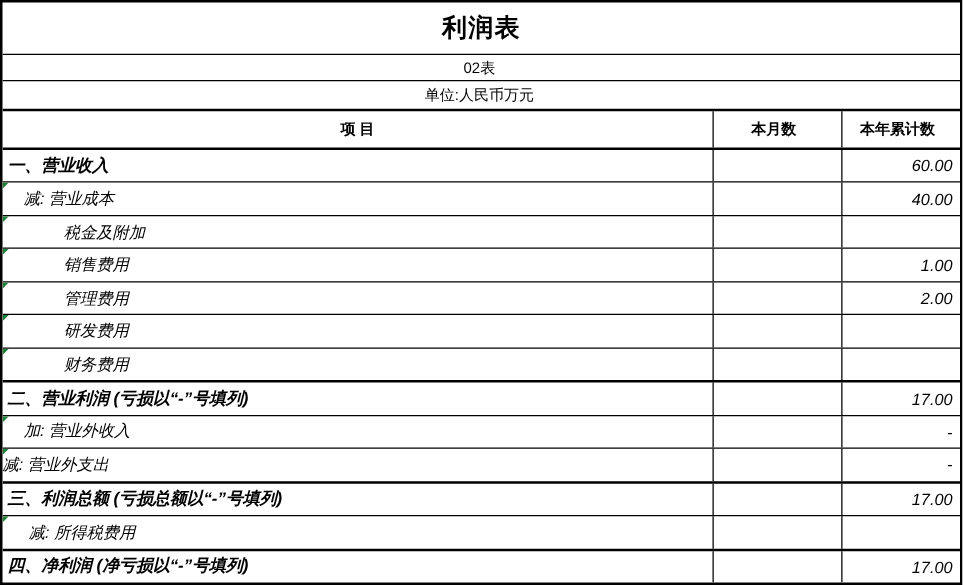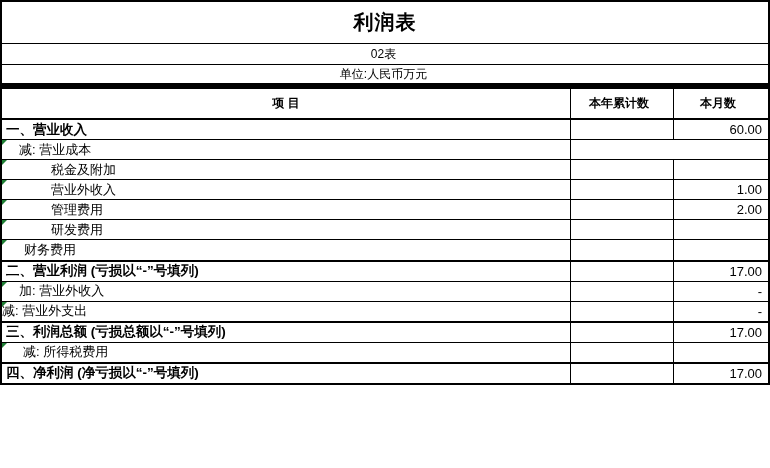--- a/index.html
+++ b/index.html
@@ -4,21 +4,21 @@
 <style>
   * { margin: 0; padding: 0; box-sizing: border-box; }
   html, body { background: #ffffff; }
   body {
     font-family: "Liberation Sans", sans-serif;
     color: #000;
   }
   .sheet {
     position: relative;
     width: 770px;
-    height: 385px;
+    height: 468px;
     background: #fff;
     border: 2px solid #000;
     display: flex;
     flex-direction: column;
     overflow: hidden;
   }
   .title-row {
     height: 42px;
     border-bottom: 1px solid #000;
     display: flex;
@@ -30,37 +30,38 @@
     letter-spacing: 1px;
   }
   .meta-row {
     display: flex;
     align-items: center;
     justify-content: center;
     font-size: 12px;
     padding-right: 3px;
   }
   .meta-row.no1 { height: 21px; border-bottom: 1px solid #000; }
-  .meta-row.no2 { height: 24px; border-bottom: 6px solid #000000; }
+  .meta-row.no2 { height: 24px; border-bottom: 2px solid #000000; }
   .grid-row {
     display: grid;
     grid-template-columns: 1fr 103px 95px;
   }
   .header-row { height: 29px; }
   .header-row .cell {
     display: flex;
     align-items: center;
     justify-content: center;
     font-size: 12px;
     font-weight: bold;
   }
   .body {
     flex: 1;
     display: flex;
     flex-direction: column;
+    font-style: italic;
   }
   .row {
     flex: 1;
     display: grid;
     grid-template-columns: 1fr 103px 95px;
     border-top: 1px solid #000;
   }
   .row.section { border-top-width: 2px; }
   .cell { position: relative; display: flex; align-items: center; overflow: hidden; }
   .c-month, .c-ytd {
@@ -93,69 +94,70 @@
   <div class="meta-row no1">
     <span>02表</span>
   </div>
 
   <div class="meta-row no2">
     <span>单位:人民币万元</span>
   </div>
 
   <div class="grid-row header-row">
     <div class="cell">项 目</div>
+    <div class="cell c-month">本月数</div>
     <div class="cell c-ytd">本年累计数</div>
-    <div class="cell c-month">本月数</div>
   </div>
 
   <div class="body" id="rows-container">
       <div class="row section">
     <div class="cell c-label">
       <span class="lbl" style="padding-left: 4px;">一、营业收入</span>
     </div>
     <div class="cell c-month"></div>
     <div class="cell c-ytd">60.00</div>
   </div>
       <div class="row flag">
     <div class="cell c-label">
       <span class="lbl" style="padding-left: 17px;">减: 营业成本</span>
     </div>
     <div class="cell c-month"></div>
+    <div class="cell c-ytd">40.00</div>
   </div>
       <div class="row flag">
     <div class="cell c-label">
       <span class="lbl" style="padding-left: 49px;">税金及附加</span>
     </div>
     <div class="cell c-month"></div>
     <div class="cell c-ytd"></div>
   </div>
       <div class="row flag">
     <div class="cell c-label">
-      <span class="lbl" style="padding-left: 49px;">营业外收入</span>
+      <span class="lbl" style="padding-left: 49px;">销售费用</span>
     </div>
     <div class="cell c-month"></div>
     <div class="cell c-ytd">1.00</div>
   </div>
       <div class="row flag">
     <div class="cell c-label">
       <span class="lbl" style="padding-left: 49px;">管理费用</span>
     </div>
     <div class="cell c-month"></div>
     <div class="cell c-ytd">2.00</div>
   </div>
       <div class="row flag">
     <div class="cell c-label">
       <span class="lbl" style="padding-left: 49px;">研发费用</span>
     </div>
     <div class="cell c-month"></div>
     <div class="cell c-ytd"></div>
   </div>
       <div class="row flag">
     <div class="cell c-label">
-      <span class="lbl" style="padding-left: 22px;">财务费用</span>
+      <span class="lbl" style="padding-left: 49px;">财务费用</span>
     </div>
     <div class="cell c-month"></div>
     <div class="cell c-ytd"></div>
   </div>
       <div class="row section">
     <div class="cell c-label">
       <span class="lbl" style="padding-left: 4px;">二、营业利润 (亏损以“-”号填列)</span>
     </div>
     <div class="cell c-month"></div>
     <div class="cell c-ytd">17.00</div>

